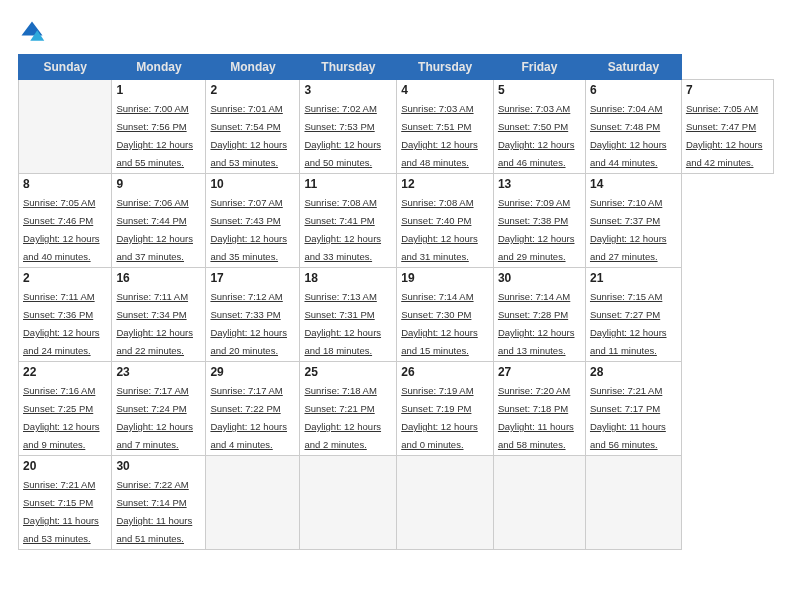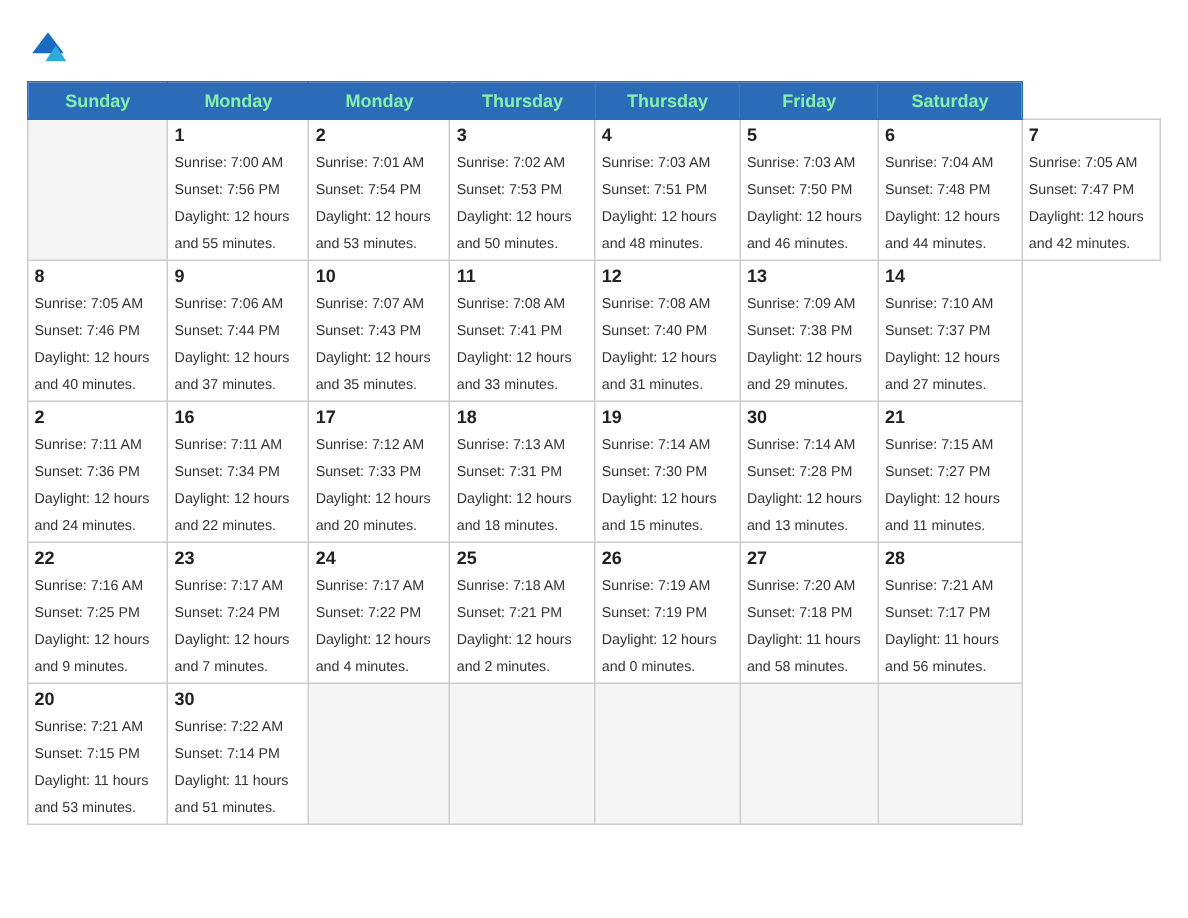--- a/index.html
+++ b/index.html
@@ -57,21 +57,21 @@
     .location {
       font-size: 13px;
       color: #444;
     }
     .calendar {
       width: 100%;
       border-collapse: collapse;
     }
     .calendar th {
       background: #2b6cb8;
-      color: #86efac;
+      color: #e5e5e5;
       font-size: 12px;
       font-weight: bold;
       text-align: center;
       padding: 5px 3px;
       border: 1px solid #2b6cb8;
     }
     .calendar td {
       border: 1px solid #ccc;
       vertical-align: top;
       padding: 3px 4px;
@@ -86,20 +86,21 @@
       font-size: 12px;
       font-weight: bold;
       color: #222;
       display: block;
       margin-bottom: 1px;
     }
     .day-info {
       font-size: 9.5px;
       color: #333;
       line-height: 1.4;
+      text-decoration: underline;
     }
   </style>
 </head>
 <body>
 
 <div class="page">
   <div class="header">
     <div class="logo">
       <svg class="logo-icon" viewBox="0 0 32 32">
         <polygon points="16,4 28,20 4,20" fill="#1a6bbf"></polygon>
@@ -176,21 +177,21 @@
           <td><span class="day-num">30</span>
 <span class="day-info">Sunrise: 7:14 AM<br>Sunset: 7:28 PM<br>Daylight: 12 hours and 13 minutes.</span></td>
           <td><span class="day-num">21</span>
 <span class="day-info">Sunrise: 7:15 AM<br>Sunset: 7:27 PM<br>Daylight: 12 hours and 11 minutes.</span></td>
         </tr>
         <tr>
           <td><span class="day-num">22</span>
 <span class="day-info">Sunrise: 7:16 AM<br>Sunset: 7:25 PM<br>Daylight: 12 hours and 9 minutes.</span></td>
           <td><span class="day-num">23</span>
 <span class="day-info">Sunrise: 7:17 AM<br>Sunset: 7:24 PM<br>Daylight: 12 hours and 7 minutes.</span></td>
-          <td><span class="day-num">24</span>
+          <td><span class="day-num">29</span>
 <span class="day-info">Sunrise: 7:17 AM<br>Sunset: 7:22 PM<br>Daylight: 12 hours and 4 minutes.</span></td>
           <td><span class="day-num">25</span>
 <span class="day-info">Sunrise: 7:18 AM<br>Sunset: 7:21 PM<br>Daylight: 12 hours and 2 minutes.</span></td>
           <td><span class="day-num">26</span>
 <span class="day-info">Sunrise: 7:19 AM<br>Sunset: 7:19 PM<br>Daylight: 12 hours and 0 minutes.</span></td>
           <td><span class="day-num">27</span>
 <span class="day-info">Sunrise: 7:20 AM<br>Sunset: 7:18 PM<br>Daylight: 11 hours and 58 minutes.</span></td>
           <td><span class="day-num">28</span>
 <span class="day-info">Sunrise: 7:21 AM<br>Sunset: 7:17 PM<br>Daylight: 11 hours and 56 minutes.</span></td>
         </tr>

